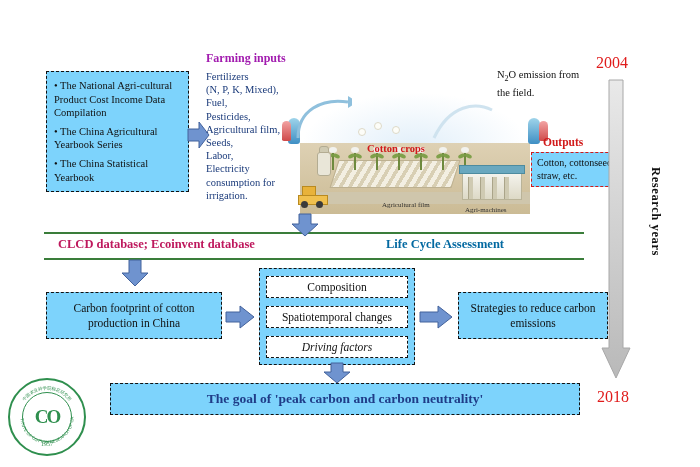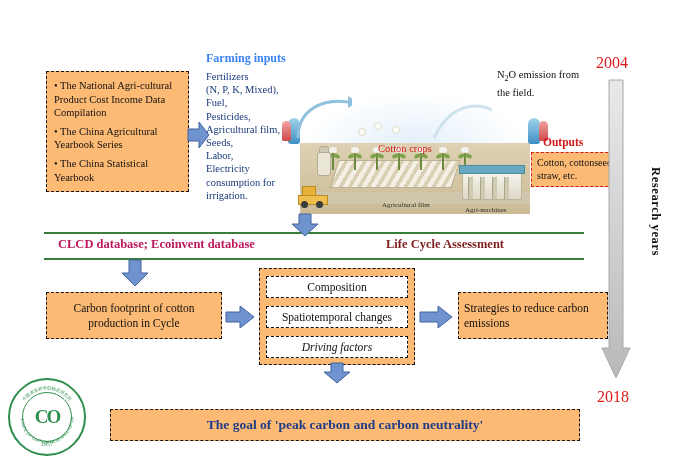--- a/index.html
+++ b/index.html
@@ -16,21 +16,21 @@
   #stage {
     position: relative;
     width: 700px;
     height: 467px;
   }
 
   
   .dashbox {
     position: absolute;
     border: 1.5px dashed #111;
-    background: #fdba74;
+    background: #7dd3fc;
     box-sizing: border-box;
   }
   .redbox { border-color: #d11a1a; }
 
   .txt {
     font-family: "Liberation Serif", serif;
     color: #111;
   }
 
   
@@ -48,21 +48,21 @@
   }
   #sources .bullet-item { margin-bottom: 5px; }
 
   
   #farming-title {
     position: absolute;
     left: 206px;
     top: 51px;
     font-size: 12px;
     font-weight: bold;
-    color: #3b82f6;
+    color: #a21caf;
   }
   #farming-list {
     position: absolute;
     left: 206px;
     top: 70px;
     width: 92px;
     font-size: 10.5px;
     line-height: 13.2px;
     color: #1a3a7a;
   }
@@ -182,23 +182,23 @@
   }
   .plant .leafA { left: 0; bottom: 12px; transform: rotate(-25deg); }
   .plant .leafB { left: 7px; bottom: 12px; transform: rotate(25deg); }
   .plant .leafC { left: 3px; bottom: 17px; background: #f2f2ee; border-radius: 50%; width: 8px; height: 6px; }
   .boll {
     position: absolute; width: 6px; height: 6px; border-radius: 50%;
     background: #fdfdf8; border: 1px solid #ddd9c8;
   }
   #scene-label {
     position: absolute;
-    left: 378px; top: 143px;
+    left: 367px; top: 143px;
     font-size: 10.5px;
-    font-weight: normal;
+    font-weight: bold;
     color: #d11a1a;
   }
   .scene-cap {
     position: absolute;
     font-size: 7px;
     color: #333;
   }
   #cap-film { left: 382px; top: 201px; }
   #cap-mach { left: 465px; top: 206px; }
 
@@ -270,21 +270,21 @@
     left: 58px; top: 237px;
     font-size: 12.5px;
     font-weight: bold;
     color: #be185d;
   }
   #lca {
     position: absolute;
     left: 386px; top: 237px;
     font-size: 12.5px;
     font-weight: bold;
-    color: #7f1d1d;
+    color: #0369a1;
   }
 
   
   #carbon-box {
     left: 46px; top: 292px; width: 176px; height: 47px;
     display: flex; align-items: center; justify-content: center;
     text-align: center;
     font-size: 11.5px;
     line-height: 14.5px;
     padding: 0 6px;
@@ -303,34 +303,33 @@
     display: flex; align-items: center; justify-content: center;
     font-size: 11.5px;
   }
   #triple-1 { top: 276px; }
   #triple-2 { top: 306px; }
   #triple-3 { top: 336px; font-style: italic; }
 
   #strategies-box {
     left: 458px; top: 292px; width: 150px; height: 47px;
     display: flex; align-items: center; justify-content: center;
-    text-align: left;
+    text-align: center;
     font-size: 11.5px;
     line-height: 14.5px;
     padding: 0 5px;
   }
 
   #goal-box {
     left: 110px; top: 383px; width: 470px; height: 32px;
     display: flex; align-items: center; justify-content: center;
     font-size: 13.5px;
     font-weight: bold;
     color: #1f3c88;
     border: 1.5px dashed #111;
-    margin-top: 26px;
   }
   svg.arrowsvg { position: absolute; overflow: visible; }
 
   
   #logo {
     position: absolute;
     left: 8px; top: 378px;
     width: 78px; height: 78px;
     border-radius: 50%;
     background: #ffffff;
@@ -517,21 +516,21 @@
 
   <svg class="arrowsvg" style="left:292px; top:214px; width:26px; height:22px;">
     <polygon points="7,0 19,0 19,10 26,10 13,22 0,10 7,10" fill="#6f93cf" stroke="#43629c" stroke-width="1"></polygon>
   </svg>
 
   <svg class="arrowsvg" style="left:122px; top:260px; width:26px; height:26px;">
     <polygon points="7,0 19,0 19,13 26,13 13,26 0,13 7,13" fill="#6f93cf" stroke="#43629c" stroke-width="1"></polygon>
   </svg>
 
   <div class="dashbox txt" id="carbon-box">
-    <span>Carbon footprint of cotton production in Cycle</span>
+    <span>Carbon footprint of cotton production in China</span>
   </div>
 
   <svg class="arrowsvg" style="left:226px; top:306px; width:28px; height:22px;">
     <polygon points="0,6 14,6 14,0 28,11 14,22 14,16 0,16" fill="#6f93cf" stroke="#43629c" stroke-width="1"></polygon>
   </svg>
 
   <div class="dashbox" id="outer-triple"></div>
   <div class="triple-item txt" id="triple-2">
       <span>Spatiotemporal changes</span>
     </div>

